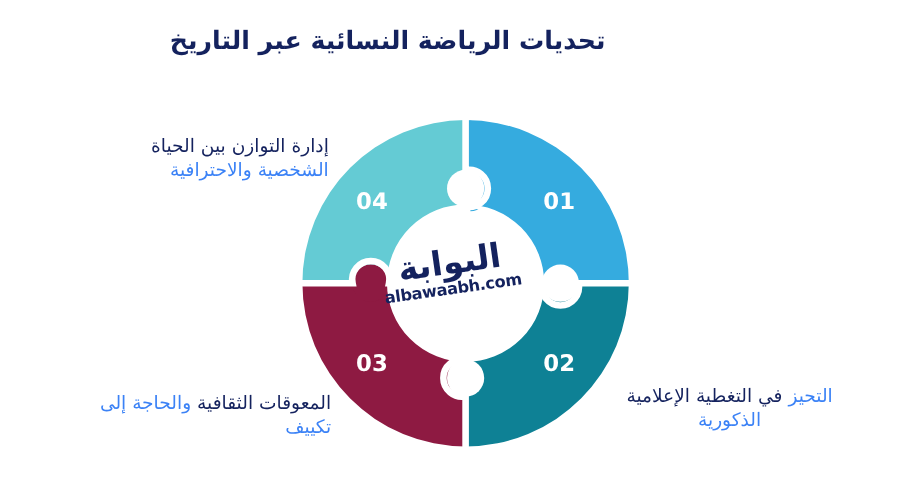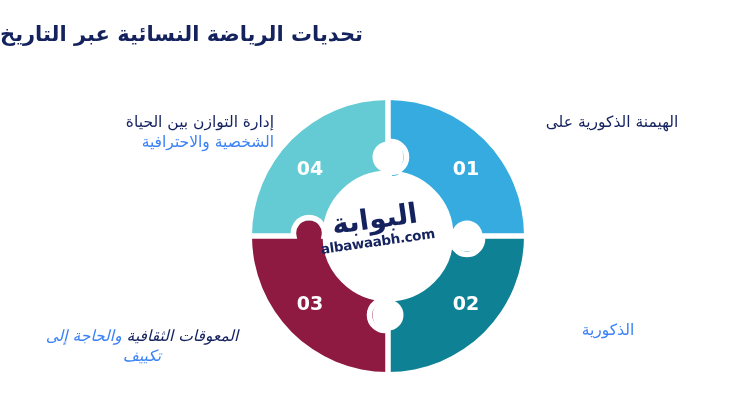--- a/index.html
+++ b/index.html
@@ -12,21 +12,21 @@
     background: #ffffff;
     font-family: "DejaVu Sans", "Liberation Sans", sans-serif;
     overflow: hidden;
     position: relative;
   }
   #page-title {
     position: absolute;
     top: 22px;
     left: 0;
     width: 646px;
-    text-align: left;
+    text-align: center;
     font-size: 21px;
     font-weight: bold;
     color: #14225e;
     direction: rtl;
     letter-spacing: 0px;
   }
   #wheel {
     position: absolute;
     left: 248px;
     top: 96px;
@@ -67,22 +67,20 @@
   #callout-02 {
     left: 470px;
     top: 320px;
     width: 276px;
     text-align: center;
   }
   #callout-03 {
     left: 8px;
     top: 326px;
     width: 268px;
-    text-align: center;
-    font-style: italic;
   }
   #callout-04 {
     left: 10px;
     top: 112px;
     width: 264px;
     text-align: right;
   }
   #watermark {
     position: absolute;
     left: 312px;
@@ -266,24 +264,27 @@
     </g>
   </svg>
 </div>
 
 <div id="watermark">
   <div class="wm-ar">البوابة</div>
   <div class="wm-en">albawaabh.com</div>
 </div>
 
 <div class="callout" id="callout-01">
-  <div>الهيمنة الذكورية على</div>
 </div>
 
 <div class="callout" id="callout-02">
+  <div>
+    <span class="hl">التحيز</span>
+    <span>في التغطية الإعلامية</span>
+  </div>
   <div class="hl">الذكورية</div>
 </div>
 
 <div class="callout" id="callout-03">
   <div>
     <span>المعوقات الثقافية</span>
     <span class="hl">والحاجة إلى</span>
   </div>
   <div class="hl">تكييف</div>
 </div>

